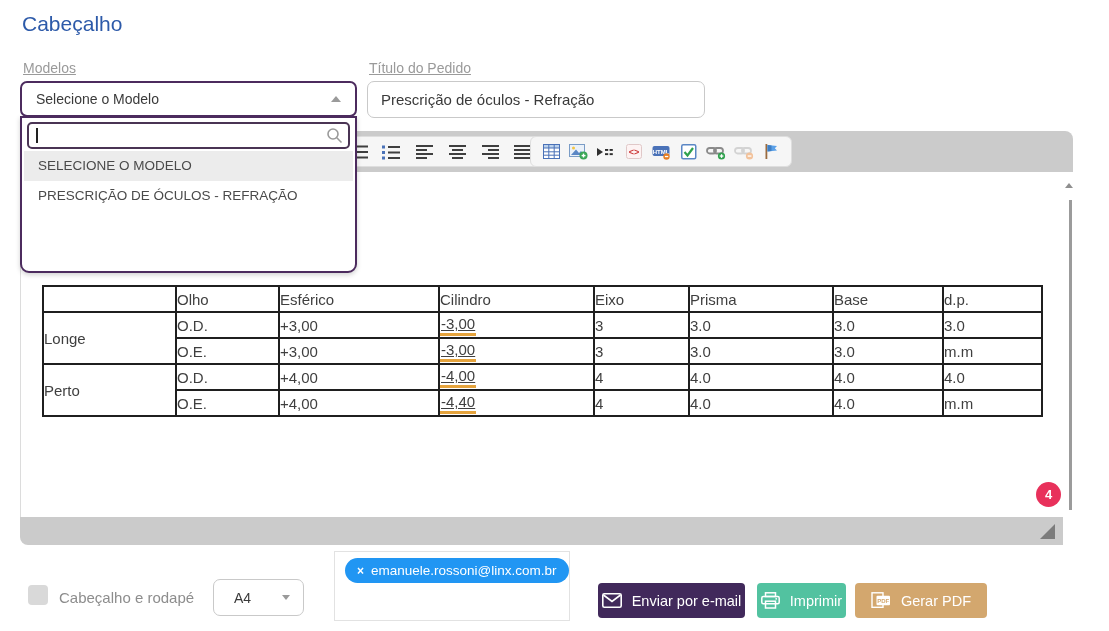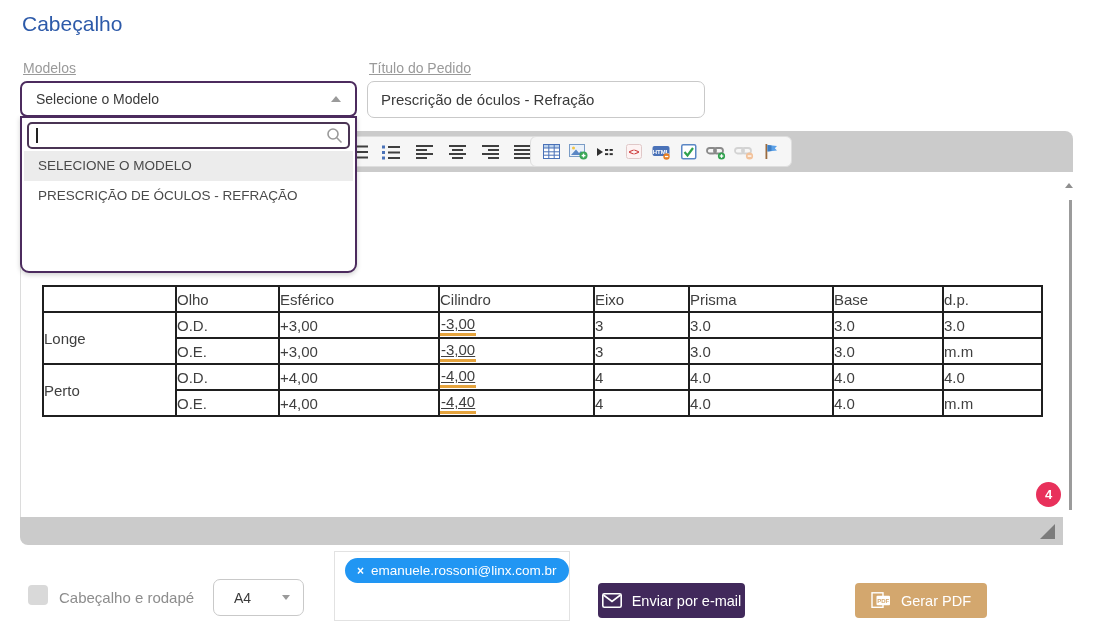--- a/index.html
+++ b/index.html
@@ -343,20 +343,29 @@
     </div>
   </div>
 
   <button class="btn btn-email">
     <svg width="20" height="15">
         <rect x="0.8" y="0.8" width="18.4" height="13.4" rx="1.5" fill="none" stroke="#fff" stroke-width="1.6"></rect>
         <polyline points="1.5,2 10,8.5 18.5,2" fill="none" stroke="#fff" stroke-width="1.6"></polyline>
       </svg>
     <span>Enviar por e-mail</span>
   </button>
+  <button class="btn btn-print">
+    <svg width="19" height="17">
+        <rect x="4.5" y="0.8" width="10" height="3.7" fill="none" stroke="#fff" stroke-width="1.5"></rect>
+        <rect x="0.8" y="4.5" width="17.4" height="7.2" rx="1.5" fill="none" stroke="#fff" stroke-width="1.5"></rect>
+        <rect x="4.5" y="9.2" width="10" height="6.8" fill="none" stroke="#fff" stroke-width="1.5"></rect>
+        <circle cx="15.2" cy="6.8" r="0.9" fill="#fff"></circle>
+      </svg>
+    <span>Imprimir</span>
+  </button>
   <button class="btn btn-pdf">
     <svg width="20" height="17">
         <rect x="1" y="0.8" width="11" height="14.5" fill="none" stroke="#fff" stroke-width="1.4"></rect>
         <rect x="5.5" y="3.8" width="13.5" height="9.4" rx="1" fill="#fff"></rect>
         <text x="12.2" y="10.8" font-size="6" font-weight="bold" fill="#d3a76e" text-anchor="middle">PDF</text>
       </svg>
     <span>Gerar PDF</span>
   </button>
 
 </div>

